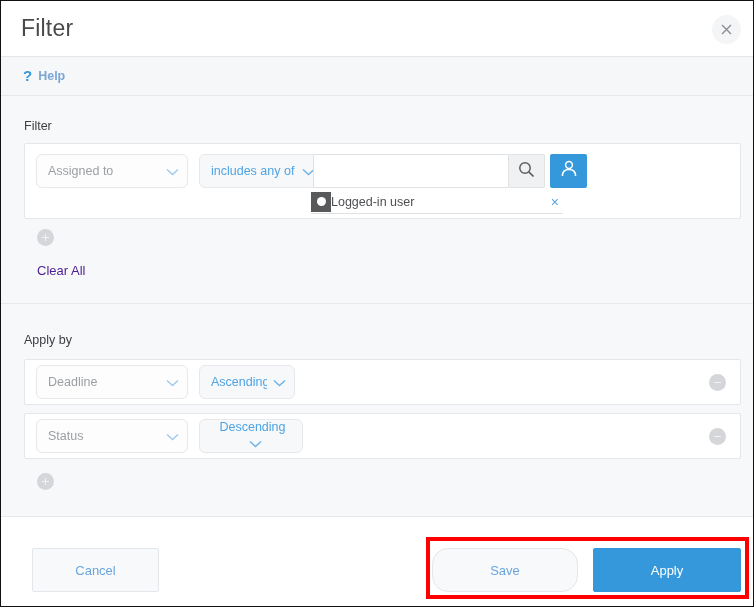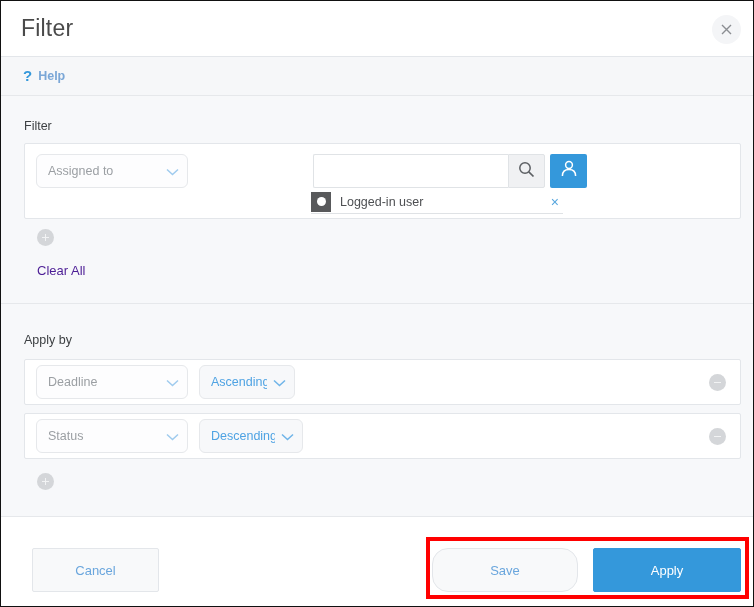--- a/index.html
+++ b/index.html
@@ -145,21 +145,21 @@
   .chip-avatar {
     width: 20px; height: 20px;
     background: #58595b;
     display: flex; align-items: center; justify-content: center;
     flex: 0 0 auto;
   }
   .chip-avatar .dot {
     width: 9px; height: 9px; border-radius: 50%; background: #ffffff;
   }
   .chip-name {
-    margin-left: 9px; font-size: 12.5px; color: #4d4f52;
+    font-size: 12.5px; color: #4d4f52;
     flex: 1; white-space: nowrap;
   }
   .chip-x {
     color: #56a6de; font-size: 14px; line-height: 1;
     padding-right: 4px; cursor: pointer;
   }
 
   
   .round-btn {
     position: absolute;
@@ -256,20 +256,28 @@
 
       <div class="select-field" style="left:11px; top:10px; width:152px;">
         <span class="sel-text">Assigned to</span>
         <span class="chev">
           <svg width="13" height="8" viewBox="0 0 13 8">
               <path d="M1 1.5 L6.5 6.5 L12 1.5" stroke="#9fcbee" stroke-width="1.5" fill="none"></path>
             </svg>
         </span>
       </div>
 
+      <div class="select-field blue gray-bg" style="left:174px; top:10px; width:125px;">
+        <span class="sel-text">includes any of</span>
+        <span class="chev">
+          <svg width="13" height="8" viewBox="0 0 13 8">
+              <path d="M1 1.5 L6.5 6.5 L12 1.5" stroke="#6fb4e8" stroke-width="1.5" fill="none"></path>
+            </svg>
+        </span>
+      </div>
 
       <div class="search-wrap">
         <input class="search-input" type="text" value="" placeholder="" style="">
         <div class="search-btn">
           <span>
             <svg width="17" height="17" viewBox="0 0 17 17">
               <circle cx="7" cy="7" r="5.2" stroke="#5c5f63" stroke-width="1.5" fill="none"></circle>
               <path d="M10.8 10.8 L15.5 15.5" stroke="#5c5f63" stroke-width="1.7" fill="none"></path>
             </svg>
           </span>
@@ -329,21 +337,21 @@
 
     <div class="sort-row" style="top:317px;">
       <div class="select-field" style="left:11px; top:5px; width:152px;">
         <span class="sel-text">Status</span>
         <span class="chev">
           <svg width="13" height="8" viewBox="0 0 13 8">
               <path d="M1 1.5 L6.5 6.5 L12 1.5" stroke="#9fcbee" stroke-width="1.5" fill="none"></path>
             </svg>
         </span>
       </div>
-      <div class="select-field blue gray-bg" style="left:174px; top:5px; width:104px;">
+      <div class="select-field blue gray-bg" style="left:174px; top:5px; width:104px;flex-direction:column;">
         <span class="sel-text">Descending</span>
         <span class="chev">
           <svg width="13" height="8" viewBox="0 0 13 8">
               <path d="M1 1.5 L6.5 6.5 L12 1.5" stroke="#6fb4e8" stroke-width="1.5" fill="none"></path>
             </svg>
         </span>
       </div>
       <div class="round-btn sort-remove">
         <span class="glyph-h"></span>
       </div>

